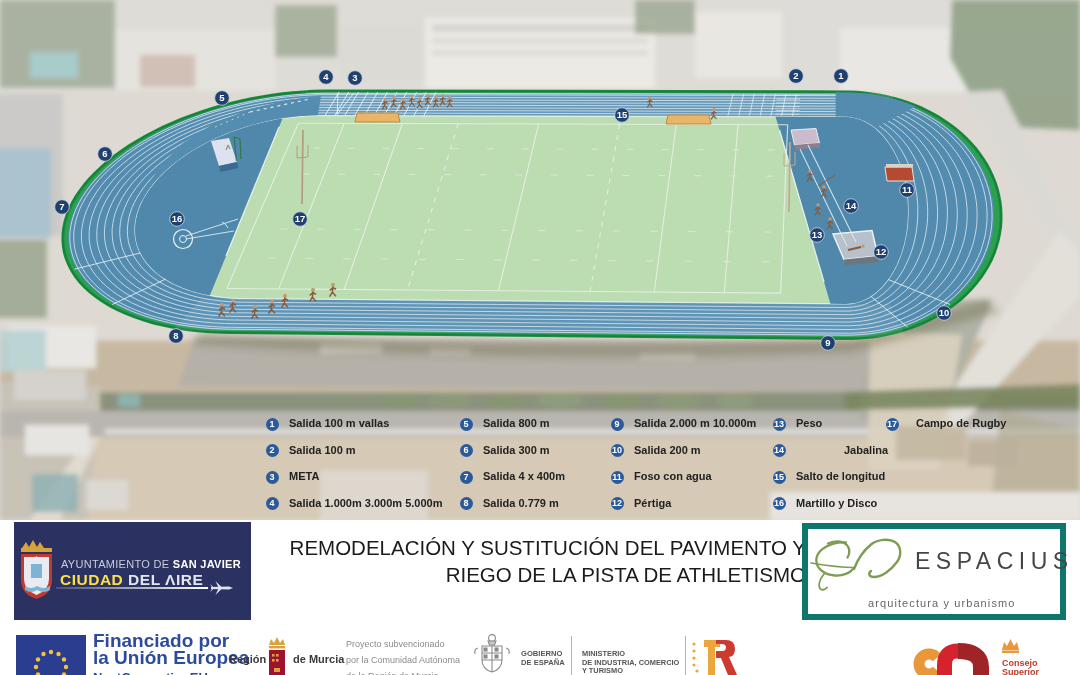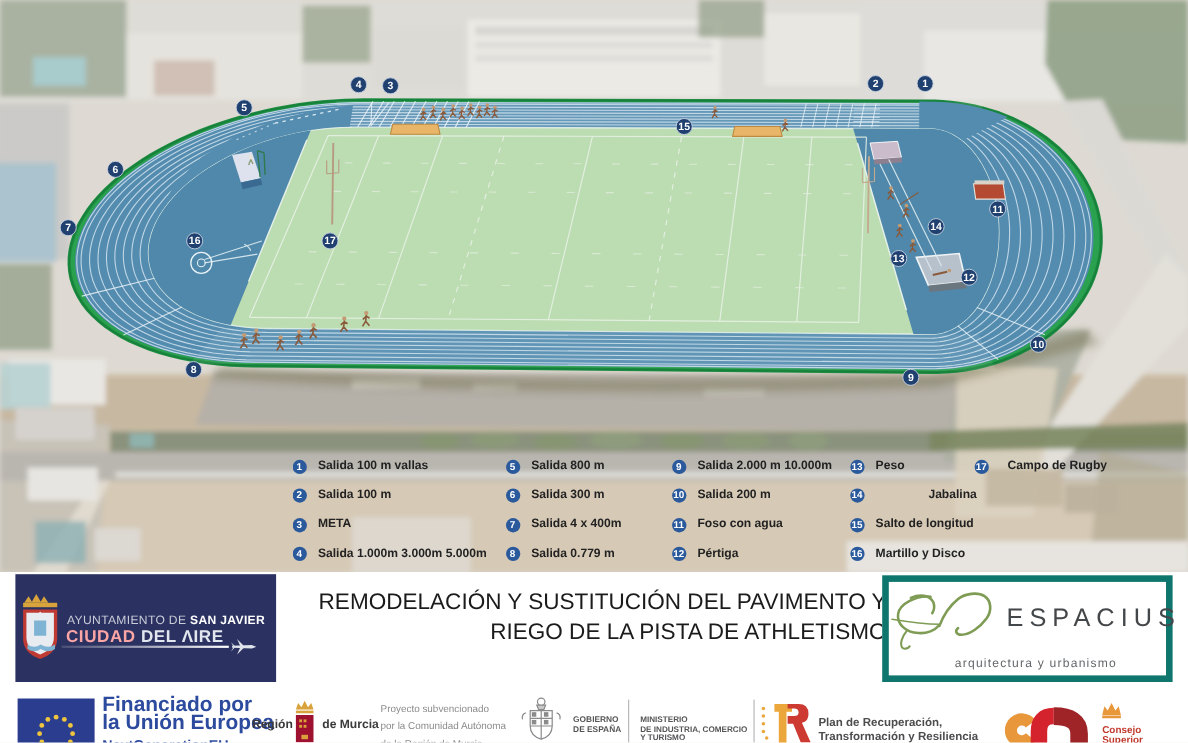--- a/index.html
+++ b/index.html
@@ -326,21 +326,21 @@
 <svg width="50" height="70" viewBox="0 0 50 70" style="position:absolute;left:0px;top:16px">
 <path d="M8,10 l4,-6 3,5 4,-7 4,7 3,-5 4,6 z" fill="#d9a33c"></path>
 <rect x="7" y="10" width="31" height="4" fill="#d9a33c"></rect>
 <path d="M7,16 h31 v26 q0,14 -15.5,19 q-15.5,-5 -15.5,-19 z" fill="#c03a34"></path>
 <path d="M10,19 h25 v22 q0,11 -12.5,16 q-12.5,-5 -12.5,-16 z" fill="#e8ecf0"></path>
 <path d="M17,26 h11 v14 h-11 z" fill="#7fb3d4"></path>
       <path d="M19,22 l3.5,-4 3.5,4 z" fill="#e8ecf0"></path>
 <path d="M11,48 q6,4 12,0 q7,4 13,0 v4 q-6,4 -13,0 q-6,4 -12,0 z" fill="#7fb3d4"></path>
 </svg>
 <div style="position:absolute;left:47px;top:36px;font-size:11px;letter-spacing:0.3px;color:#c9cdd9;white-space:nowrap">AYUNTAMIENTO DE <b style="color:#fff">SAN JAVIER</b></div>
-<div style="position:absolute;left:46px;top:48.5px;font-size:15.5px;font-weight:bold;letter-spacing:0.5px;white-space:nowrap"><span style="color:#fca5a5">CIUDAD</span> <span style="color:#e2e6ee">DEL ΛIRE</span></div>
+<div style="position:absolute;left:46px;top:48.5px;font-size:15.5px;font-weight:bold;letter-spacing:0.5px;white-space:nowrap"><span style="color:#fde047">CIUDAD</span> <span style="color:#e2e6ee">DEL ΛIRE</span></div>
 <div style="position:absolute;left:42px;top:64.5px;width:152px;height:2.6px;background:linear-gradient(90deg,rgba(255,255,255,.15),#fff)"></div>
 <svg width="26" height="16" viewBox="0 0 26 16" style="position:absolute;left:194px;top:58px">
 <g fill="#dfe4ea">
 <path d="M3,7.1 L21,6.4 L25,8 L21,9.6 L3,8.9 Z"></path>
 <path d="M14,7.4 L7.5,1 L10.5,7.6 Z"></path>
         <path d="M14,8.6 L7.5,15 L10.5,8.4 Z"></path>
 <path d="M5.5,7.3 L2,3.8 L4.2,7.6 Z"></path>
         <path d="M5.5,8.7 L2,12.2 L4.2,8.4 Z"></path>
 </g>
 </svg>
@@ -420,21 +420,20 @@
     <g fill="#eba73b">
         <circle cx="4" cy="10" r="1.6"></circle>
         <circle cx="4" cy="17" r="1.6"></circle>
         <circle cx="4" cy="24" r="1.6"></circle>
         <circle cx="4" cy="31" r="1.6"></circle>
         <circle cx="7" cy="37" r="1.6"></circle>
       </g>
     <path d="M14,6 h16 v7 h-5 v31 h-7 V13 h-4 z" fill="#eba73b"></path>
     <path d="M26,6 h10 q9,0 9,9 q0,7 -6,8 l8,18 h-9 l-7,-17 h-5 v-7 h6 q4,0 4,-3.5 q0,-3.5 -4,-3.5 h-6 z" fill="#cc3a31"></path>
   </svg>
-  <div style="position:absolute;left:744px;top:31px;font-size:10.5px;font-weight:bold;color:#4d4d4d;line-height:12.5px">Plan de Recuperación,<br>Transformación y Resiliencia</div>
   <svg width="170" height="60" viewBox="0 0 170 60" style="position:absolute;left:906px;top:12px">
     <g fill="none">
     <path d="M31,26 A10,10 0 1 0 31,38" stroke="#e8973a" stroke-width="11"></path>
     <path d="M38.5,60 L38.5,33 Q38.5,19 52,19" stroke="#d5232e" stroke-width="15"></path>
     <path d="M52,19 Q75,19 75,35 L75,60" stroke="#9e2428" stroke-width="16"></path>
     </g>
     <path d="M96,18 l2,-8 3,4 3.5,-7 3.5,7 3,-4 2,8 z M96,18.5 h17 v2.5 h-17 z" fill="#e8973a"></path>
     <text x="96" y="34" font-size="9" font-weight="bold" fill="#c0392b" font-family="Liberation Sans,sans-serif">Consejo</text>
     <text x="96" y="43" font-size="9" font-weight="bold" fill="#c0392b" font-family="Liberation Sans,sans-serif">Superior</text>
     <text x="96" y="52" font-size="9" font-weight="bold" fill="#c0392b" font-family="Liberation Sans,sans-serif">de Deportes</text>

